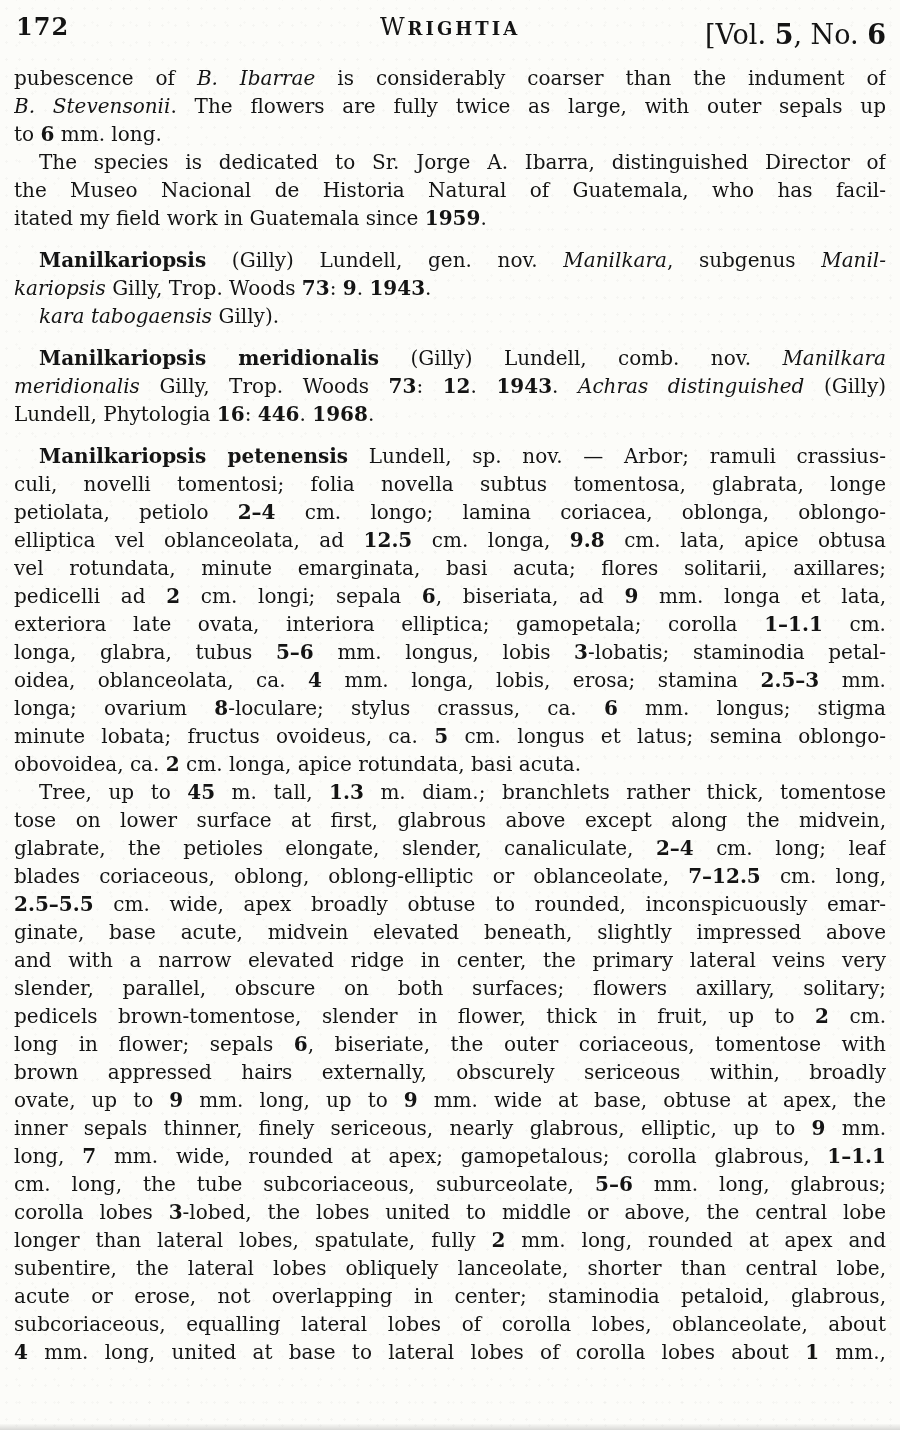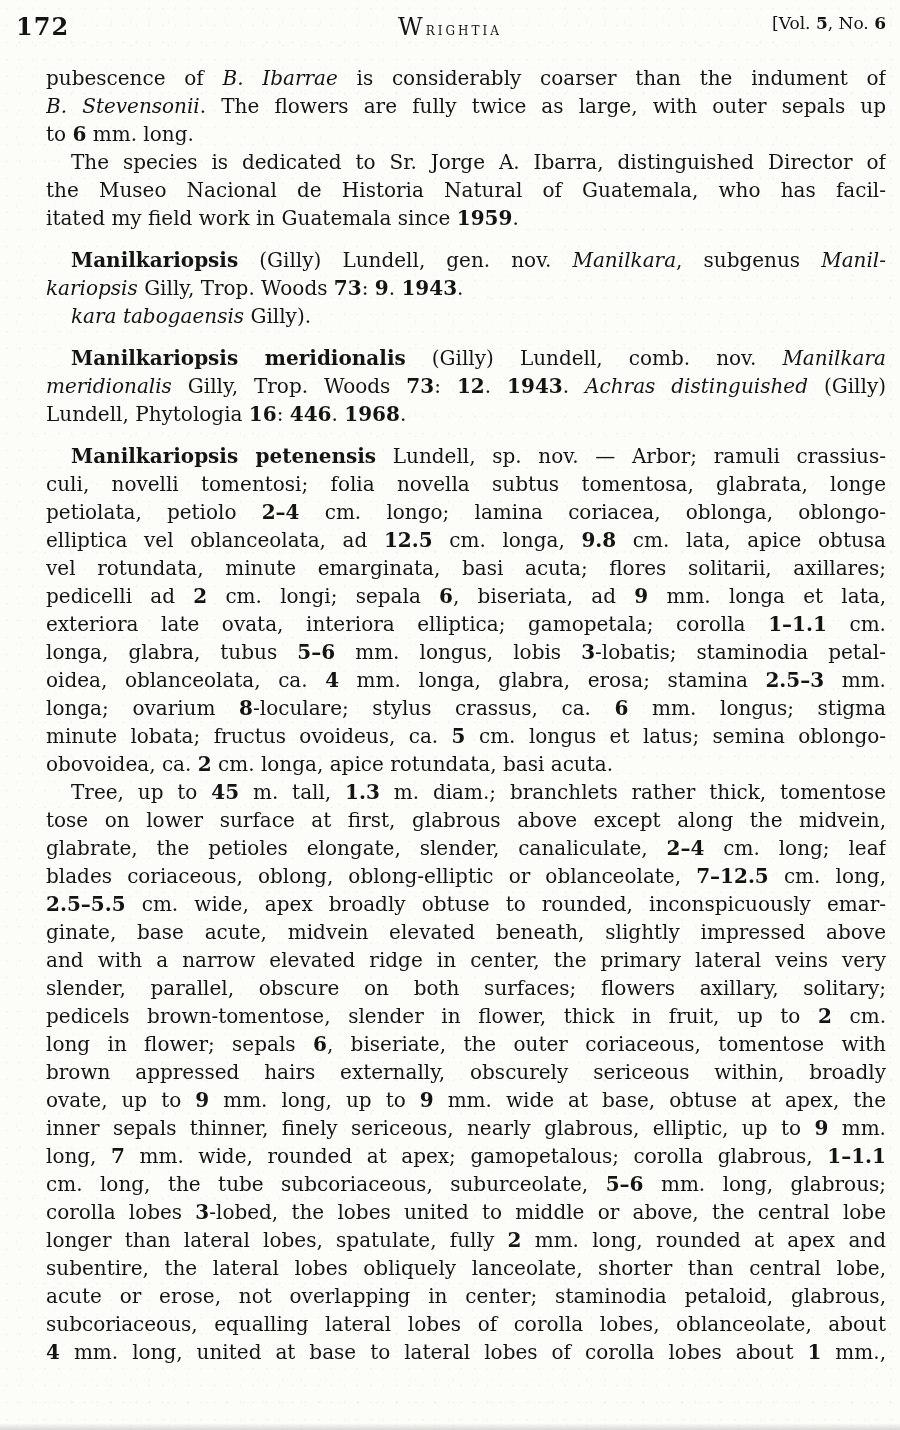--- a/index.html
+++ b/index.html
@@ -28,27 +28,27 @@
   .running-head { position: relative; height: 52px; }
   .page-num {
     position: absolute; left: 2px; top: 0;
     font-size: 24px; font-weight: bold; letter-spacing: 1px;
   }
   .journal-title {
     position: absolute; left: 0; right: 0; top: 1px;
     text-align: center; letter-spacing: 3px; white-space: nowrap;
   }
   .jt-initial { font-size: 24px; }
-  .jt-rest   { font-size: 12px; }
+  .jt-rest   { font-size: 18px; font-weight: bold; }
   .volume-issue {
-    position: absolute; right: 0; top: 1px;
-    font-size: 17px; white-space: nowrap;
+    position: absolute; right: 0; top: 7px;
+    font-size: 27px; white-space: nowrap;
   }
   
-  .text-body { font-size: 20px; line-height: 28px; margin-left: 32px; }
+  .text-body { font-size: 20px; line-height: 28px; }
   .para { margin: 0; }
   .para.spaced { margin-top: 14px; }
   .line {
     height: 28px; overflow: hidden;
     text-align: justify; text-align-last: justify;
     white-space: normal;
   }
   .line.end { text-align: right; text-align-last: left; }
   .para.indent .line:first-child { text-indent: 25px; }
   .seg-b { font-weight: bold; }
@@ -88,21 +88,21 @@
       </div>
       <div class="para indent spaced">
         <div class="line"><span class="seg-b">Manilkariopsis petenensis</span><span> Lundell, sp. nov. — Arbor; ramuli crassius-</span></div>
         <div class="line"><span>culi, novelli tomentosi; folia novella subtus tomentosa, glabrata, longe</span></div>
         <div class="line"><span>petiolata, petiolo </span><span class="seg-b">2–4</span><span> cm. longo; lamina coriacea, oblonga, oblongo-</span></div>
         <div class="line"><span>elliptica vel oblanceolata, ad </span><span class="seg-b">12.5</span><span> cm. longa, </span><span class="seg-b">9.8</span><span> cm. lata, apice obtusa</span></div>
         <div class="line"><span>vel rotundata, minute emarginata, basi acuta; flores solitarii, axillares;</span></div>
         <div class="line"><span>pedicelli ad </span><span class="seg-b">2</span><span> cm. longi; sepala </span><span class="seg-b">6</span><span>, biseriata, ad </span><span class="seg-b">9</span><span> mm. longa et lata,</span></div>
         <div class="line"><span>exteriora late ovata, interiora elliptica; gamopetala; corolla </span><span class="seg-b">1–1.1</span><span> cm.</span></div>
         <div class="line"><span>longa, glabra, tubus </span><span class="seg-b">5–6</span><span> mm. longus, lobis </span><span class="seg-b">3</span><span>-lobatis; staminodia petal-</span></div>
-        <div class="line"><span>oidea, oblanceolata, ca. </span><span class="seg-b">4</span><span> mm. longa, glabra, erosa; stamina </span><span class="seg-b">2.5–3</span><span> mm.</span></div>
+        <div class="line"><span>oidea, oblanceolata, ca. </span><span class="seg-b">4</span><span> mm. longa, lobis, erosa; stamina </span><span class="seg-b">2.5–3</span><span> mm.</span></div>
         <div class="line"><span>longa; ovarium </span><span class="seg-b">8</span><span>-loculare; stylus crassus, ca. </span><span class="seg-b">6</span><span> mm. longus; stigma</span></div>
         <div class="line"><span>minute lobata; fructus ovoideus, ca. </span><span class="seg-b">5</span><span> cm. longus et latus; semina oblongo-</span></div>
         <div class="line end"><span>obovoidea, ca. </span><span class="seg-b">2</span><span> cm. longa, apice rotundata, basi acuta.</span></div>
       </div>
       <div class="para indent">
         <div class="line"><span>Tree, up to </span><span class="seg-b">45</span><span> m. tall, </span><span class="seg-b">1.3</span><span> m. diam.; branchlets rather thick, tomentose</span></div>
         <div class="line"><span>tose on lower surface at first, glabrous above except along the midvein,</span></div>
         <div class="line"><span>glabrate, the petioles elongate, slender, canaliculate, </span><span class="seg-b">2–4</span><span> cm. long; leaf</span></div>
         <div class="line"><span>blades coriaceous, oblong, oblong-elliptic or oblanceolate, </span><span class="seg-b">7–12.5</span><span> cm. long,</span></div>
         <div class="line"><span class="seg-b">2.5–5.5</span><span> cm. wide, apex broadly obtuse to rounded, inconspicuously emar-</span></div>

